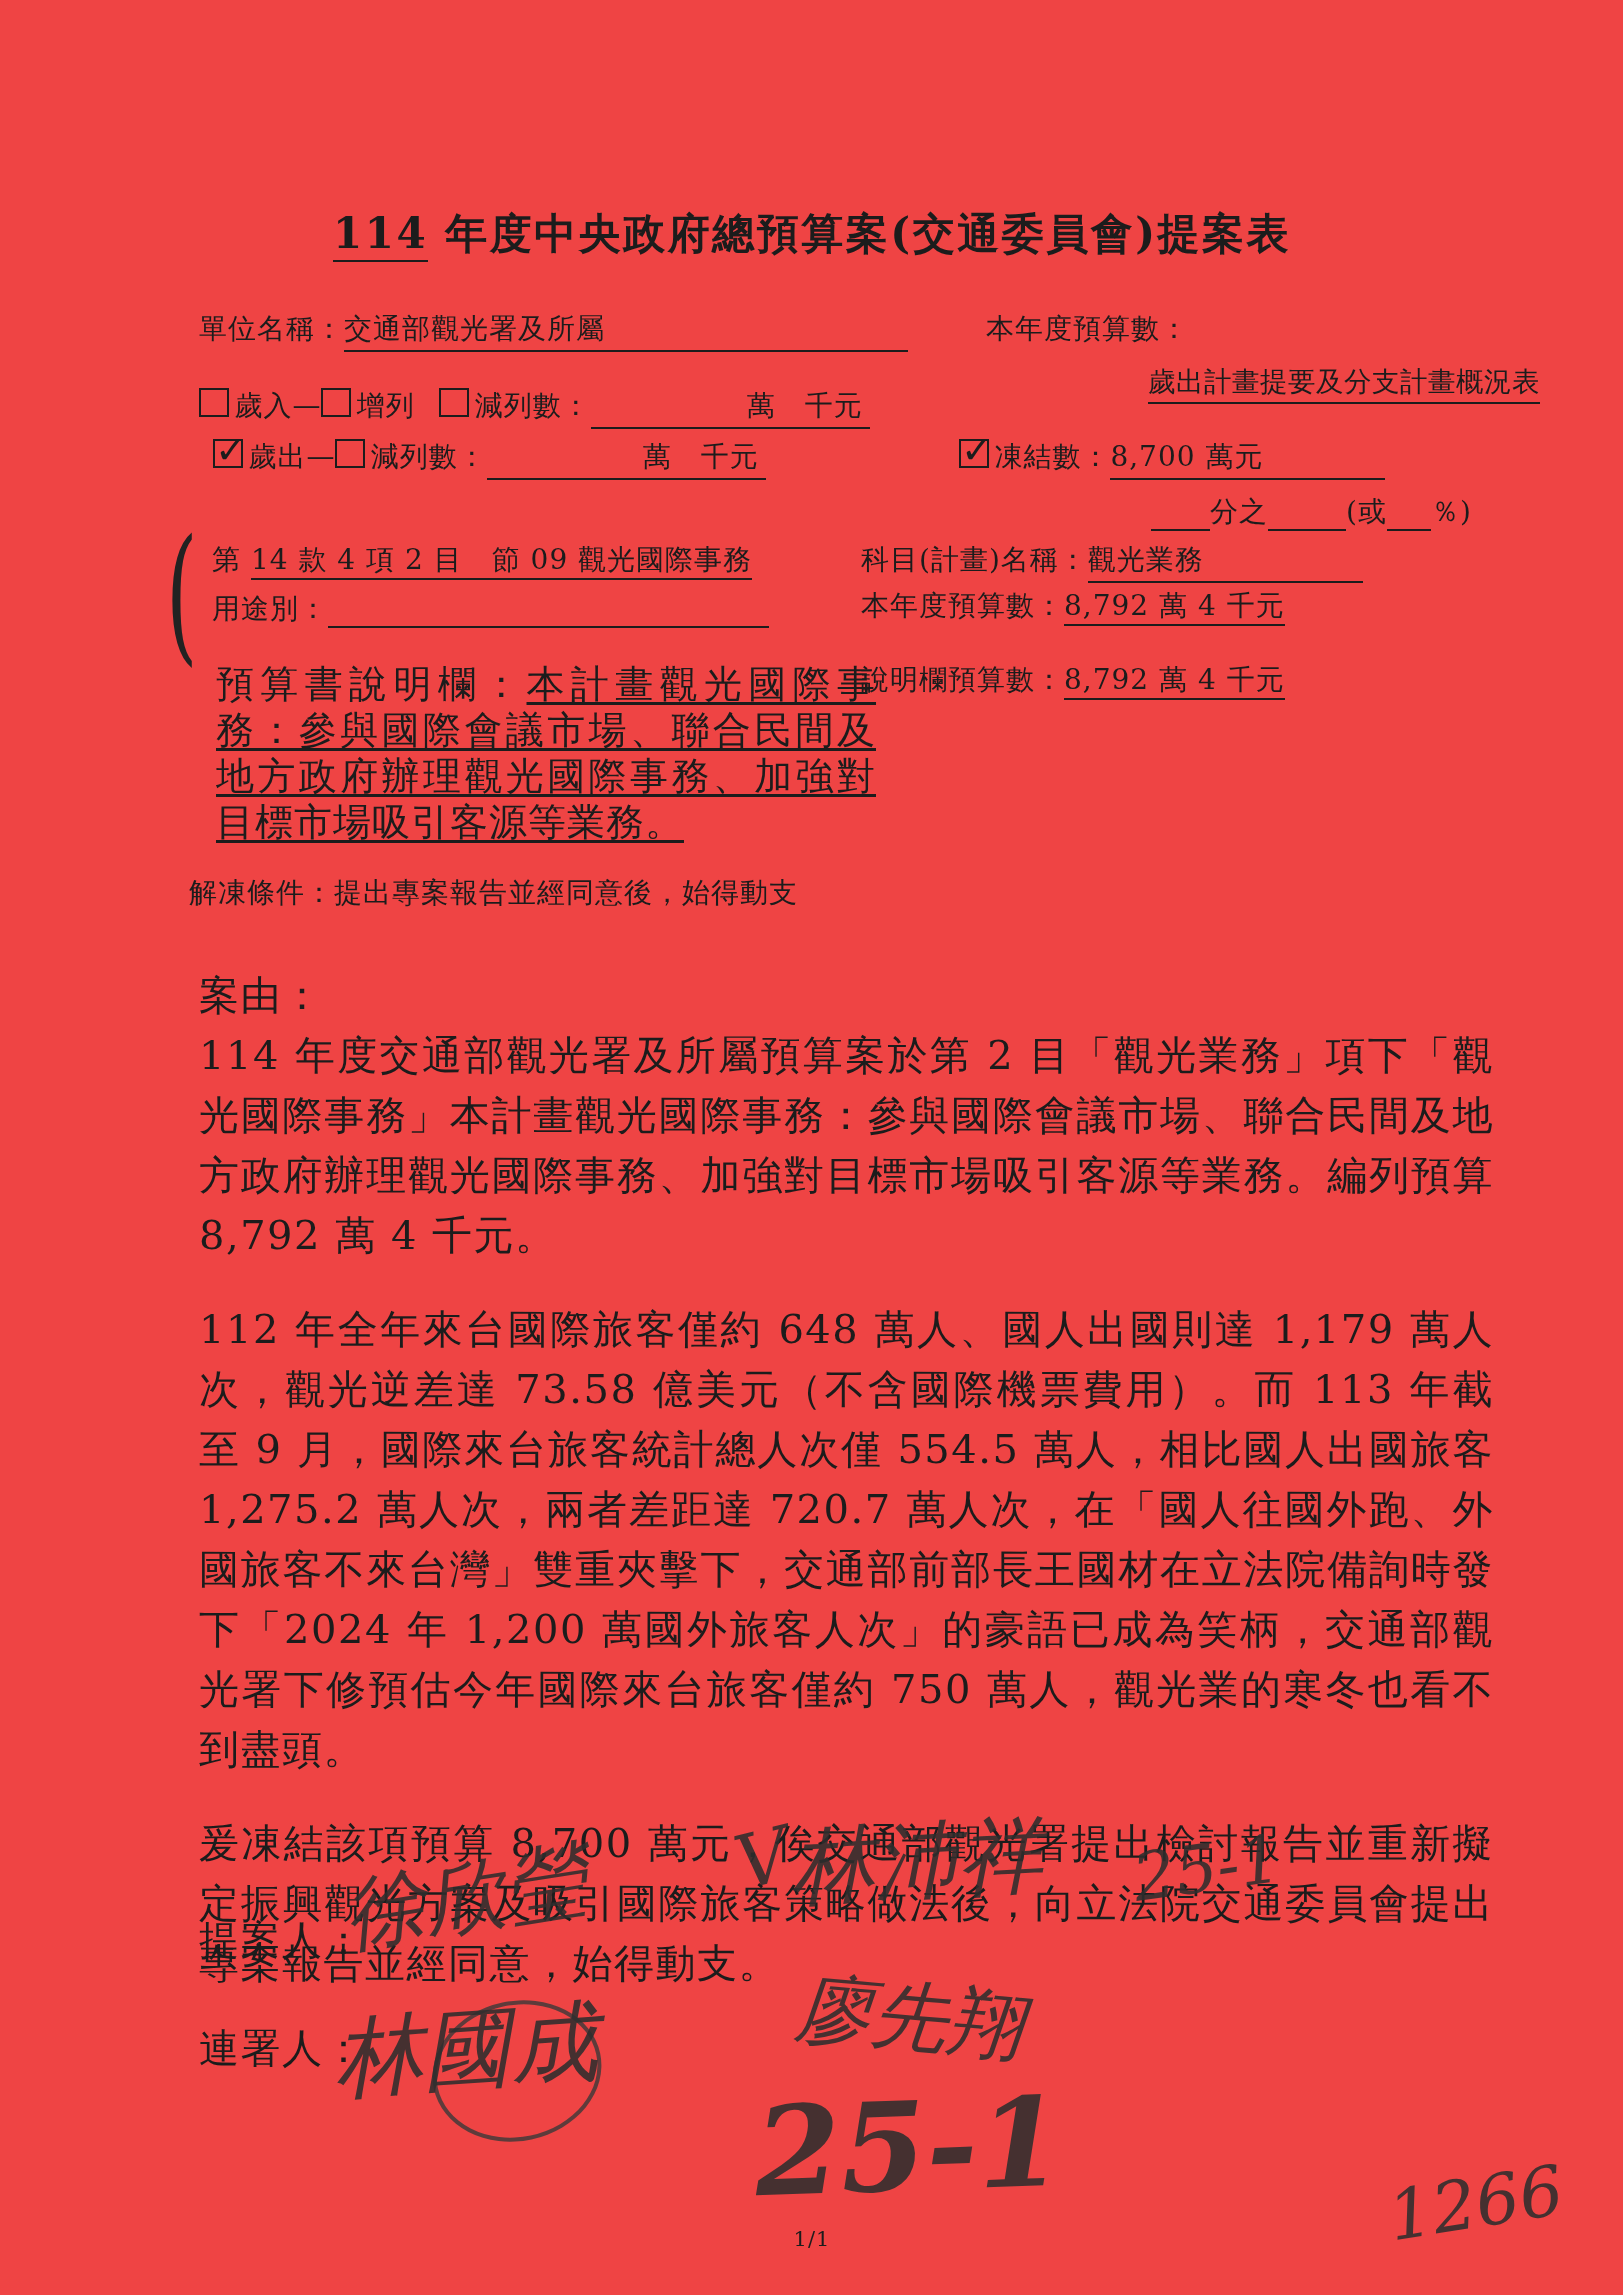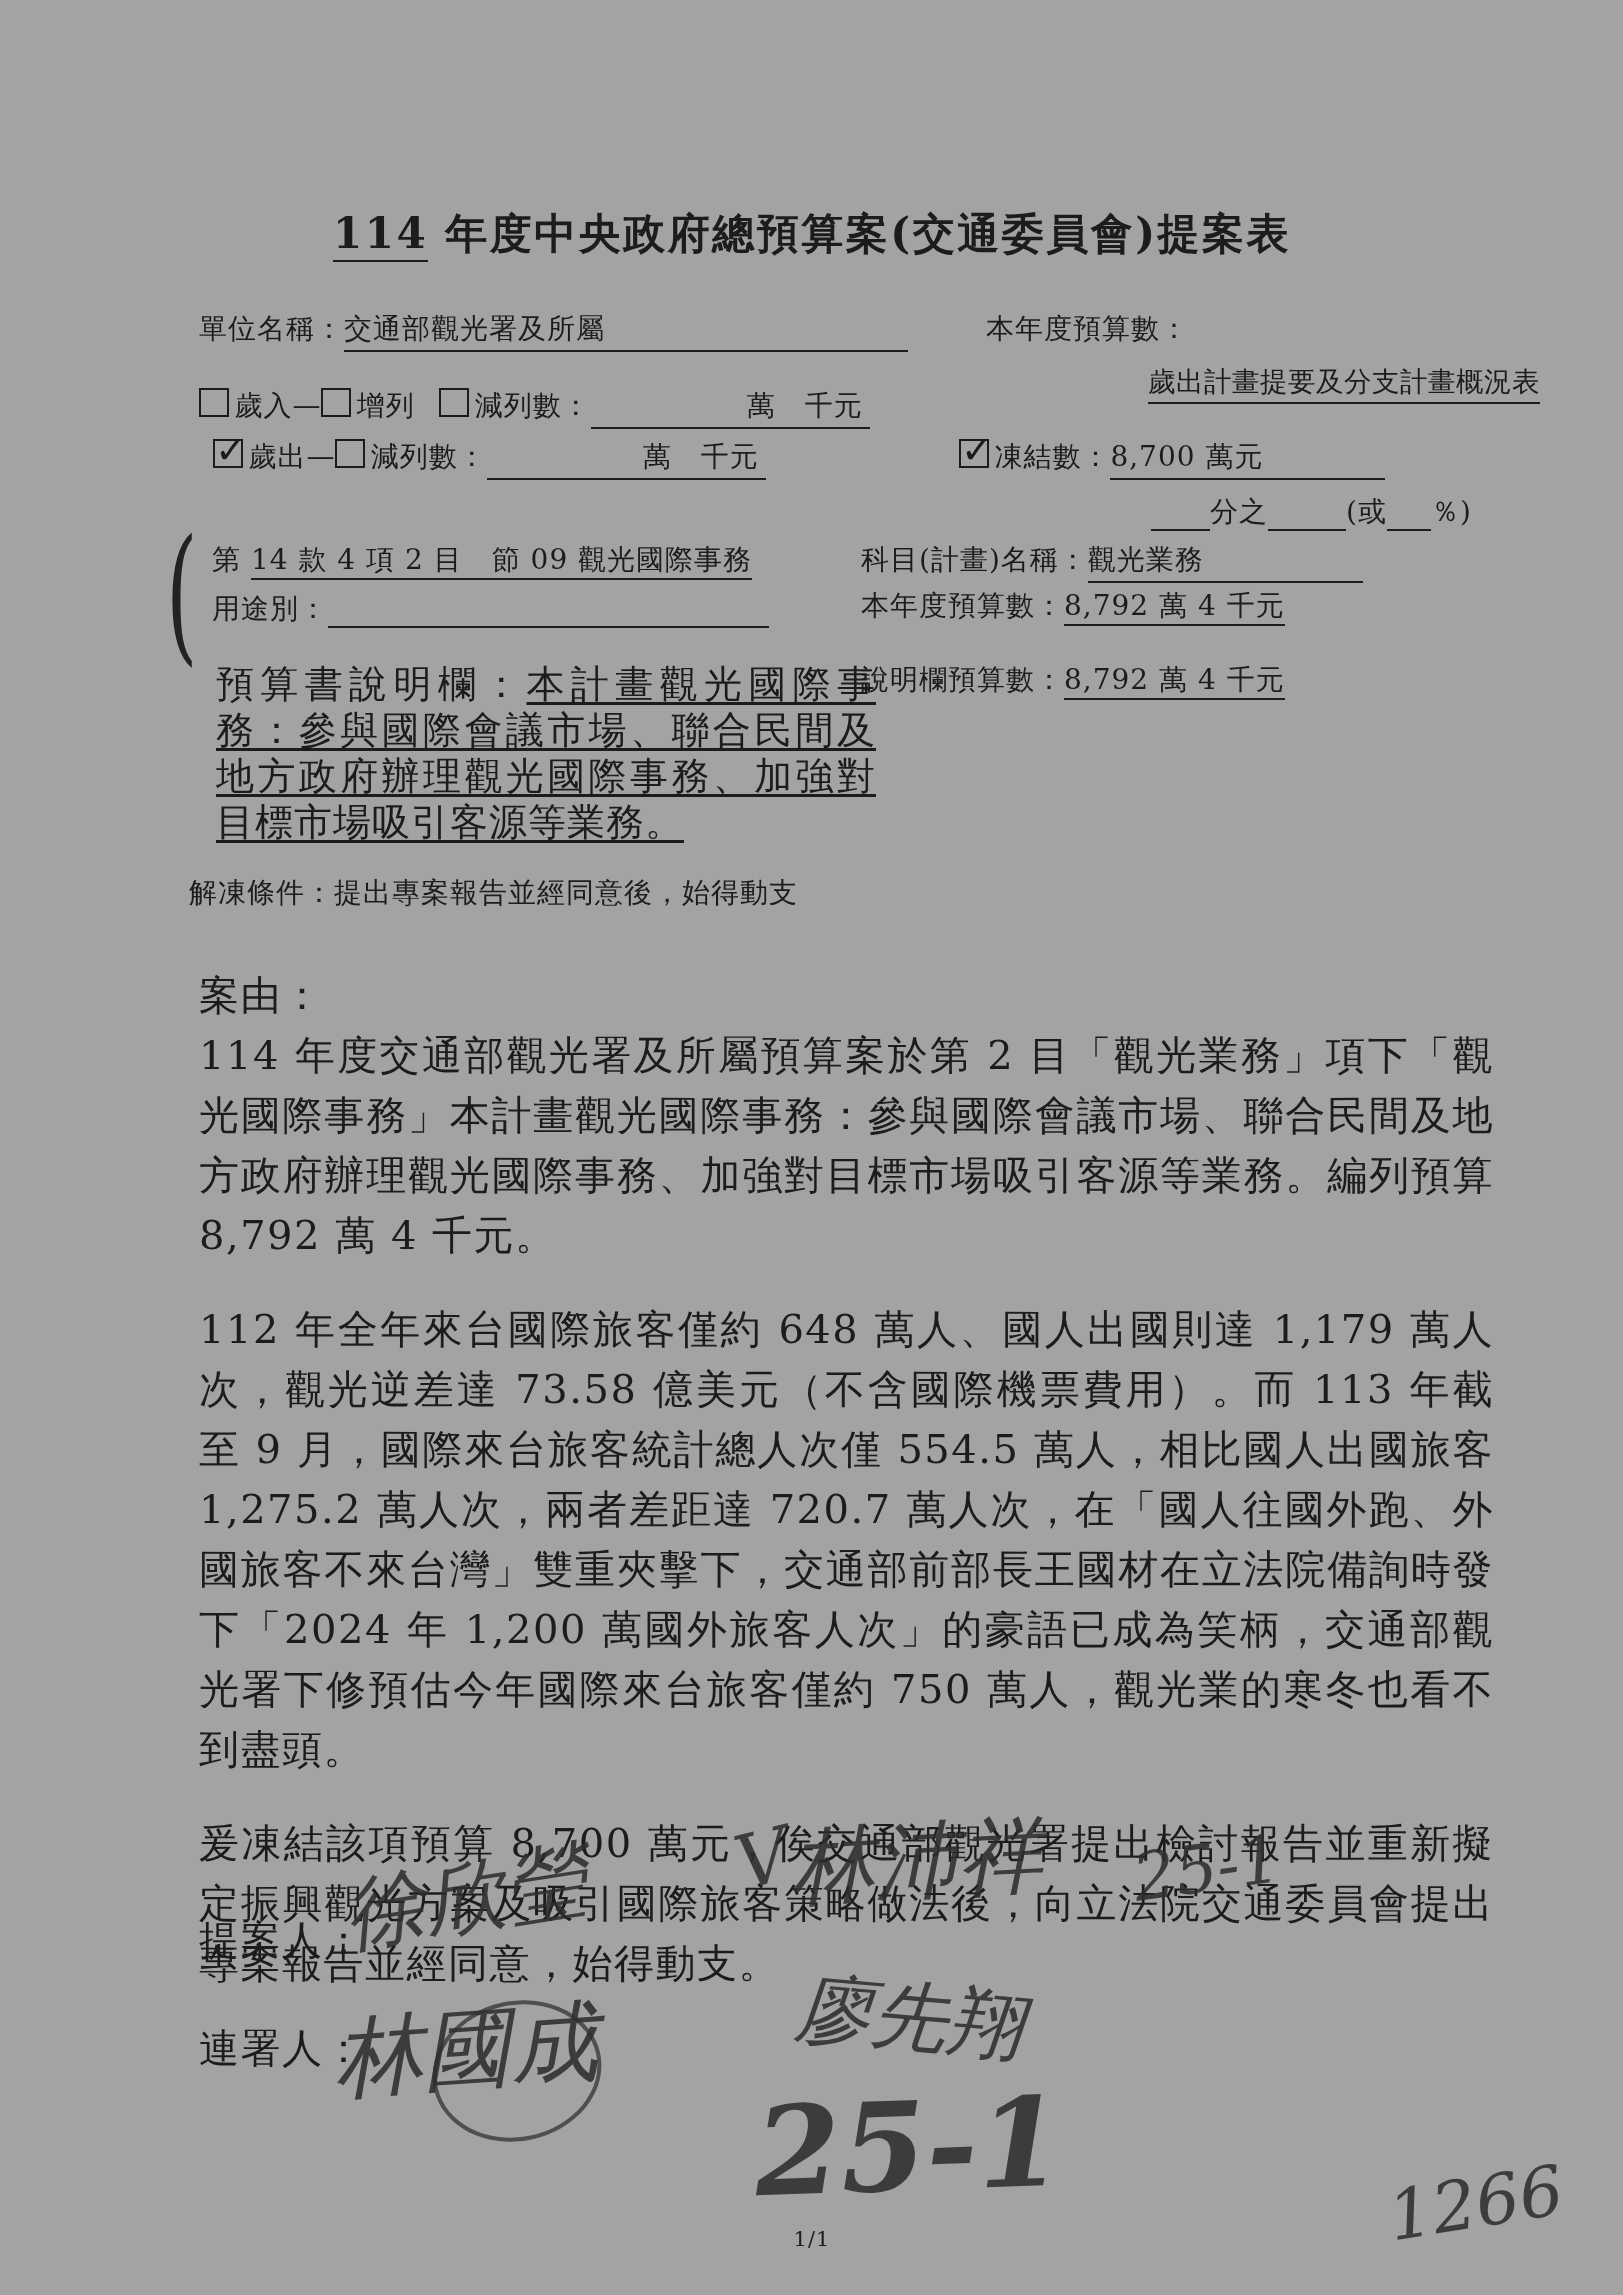--- a/index.html
+++ b/index.html
@@ -1,17 +1,17 @@
 <!DOCTYPE html>
 <html style="font-size:7.8px"><head>
 <meta charset="utf-8">
 <style>
   html,body{margin:0;padding:0;background:#e8e8e8;}
   .page{
-    position:relative;width:1624px;height:2295px;background:#a3a3a3;
+    position:relative;width:1624px;height:2295px;background:#ef4444;
     font-family:"DejaVu Serif","Liberation Serif",serif;
     color:#1c1c1c;overflow:hidden;
   }
   .abs{position:absolute;white-space:nowrap;}
   .title{
     position:absolute;top:206px;left:0;width:100%;text-align:center;
     font-size:42px;font-weight:700;letter-spacing:2.5px;
   }
   .formtext{font-size:28px;letter-spacing:1px;}
   .note{font-size:27.5px;letter-spacing:0.5px;}

